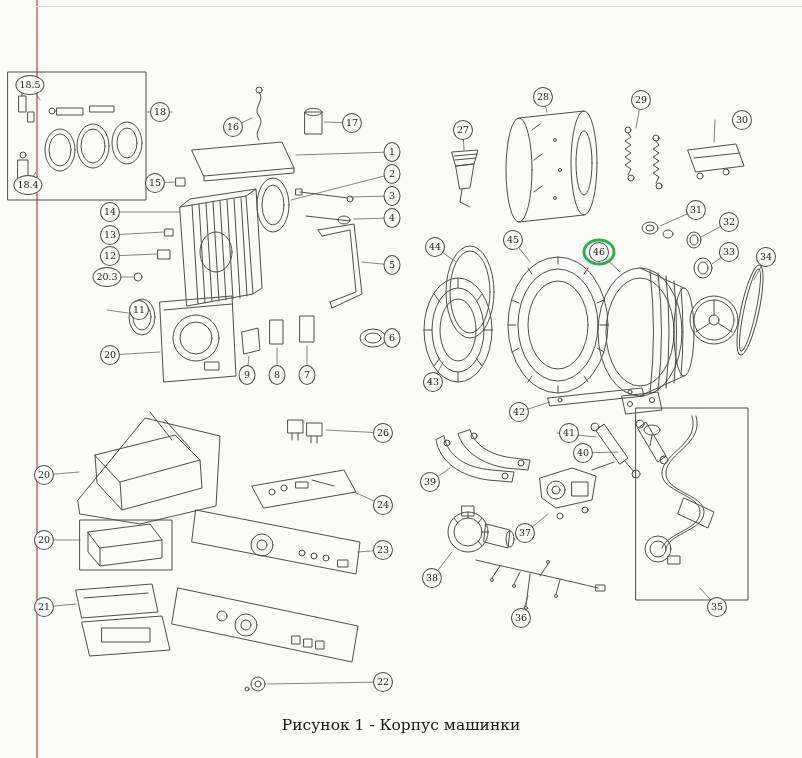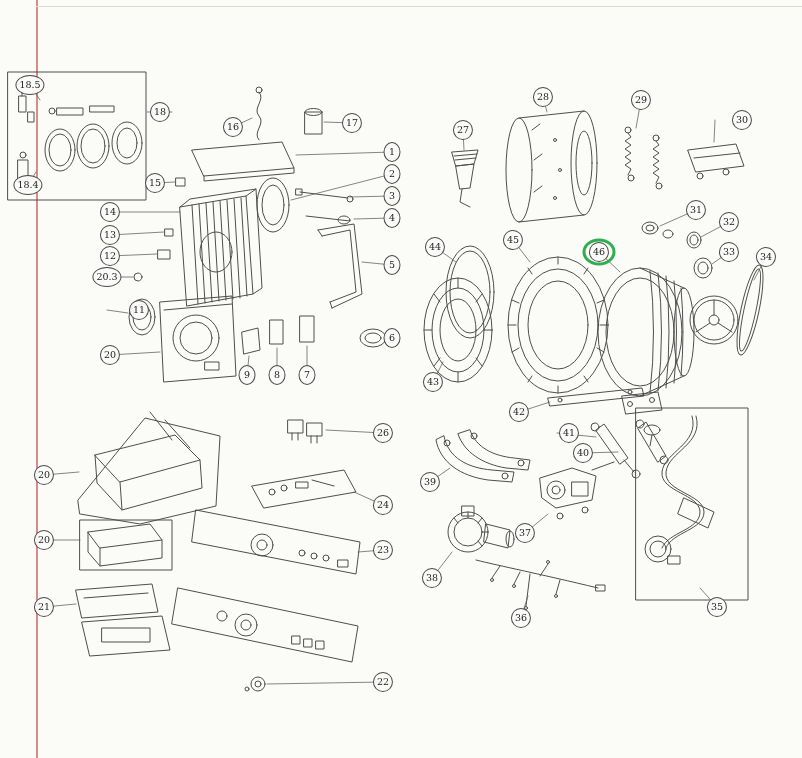--- a/index.html
+++ b/index.html
@@ -470,13 +470,14 @@
       <div class="callout" style="left: 519px; top: 412px;">42</div>
       <div class="callout" style="left: 557px; top: 433px; margin-left: 12px;">41</div>
       <div class="callout" style="left: 583px; top: 453px;">40</div>
       <div class="callout" style="left: 430px; top: 482px;">39</div>
       <div class="callout" style="left: 432px; top: 578px;">38</div>
       <div class="callout" style="left: 525px; top: 533px;">37</div>
       <div class="callout" style="left: 521px; top: 618px;">36</div>
       <div class="callout" style="left: 717px; top: 607px;">35</div>
     </div>
 
+  <div class="caption">Рисунок 1 - Корпус машинки</div>
 </div>
 
 </body></html>

